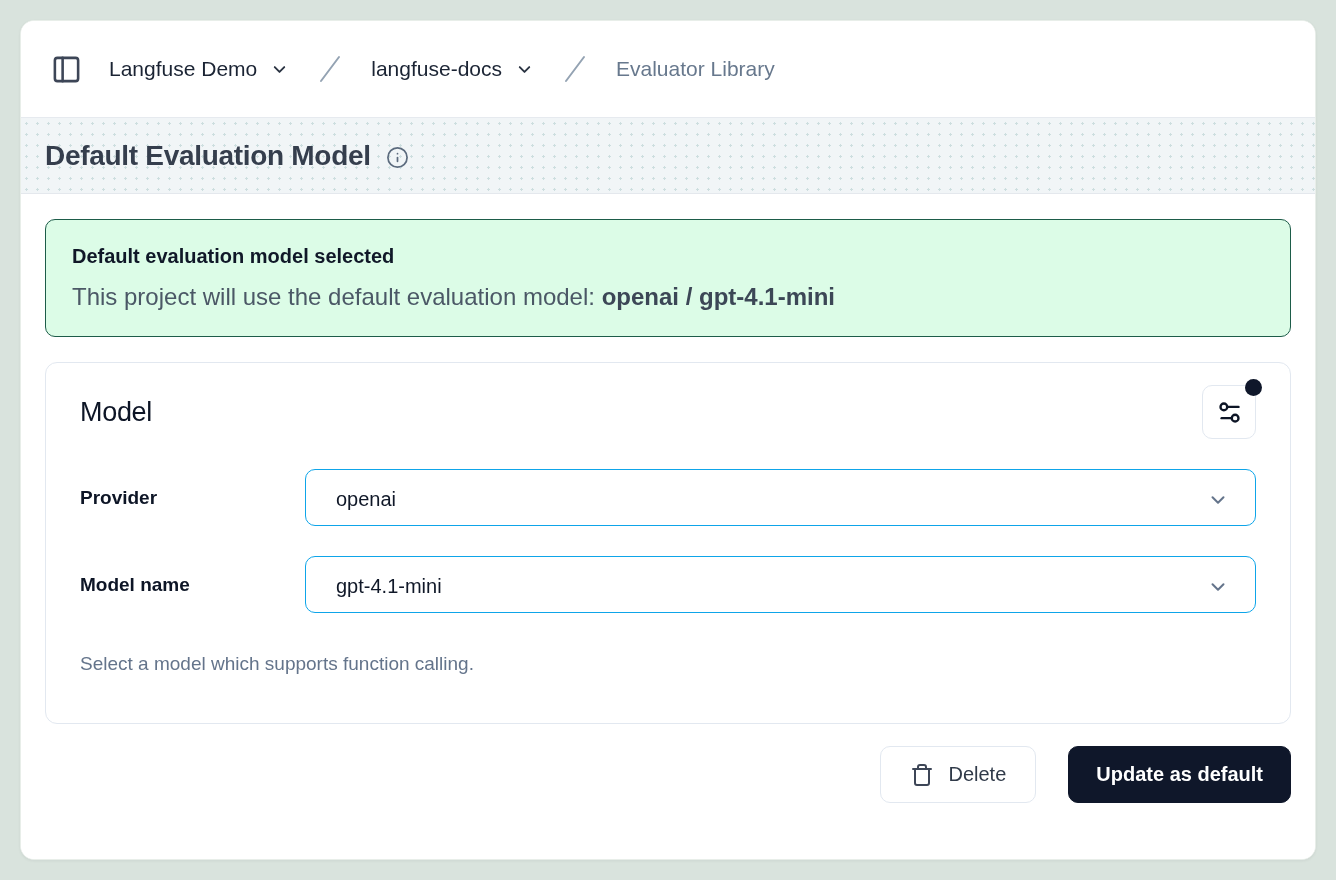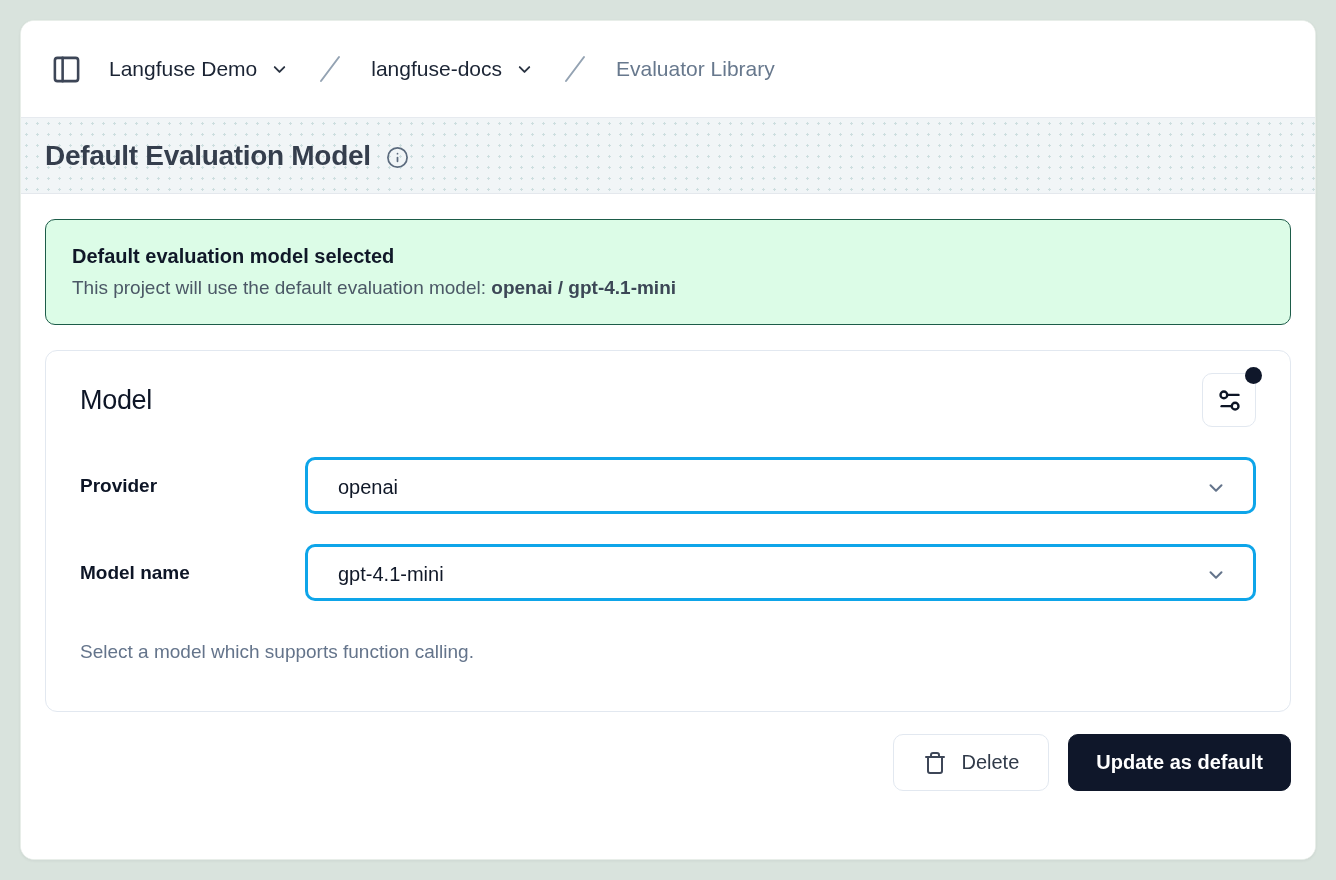--- a/index.html
+++ b/index.html
@@ -92,22 +92,22 @@
     background: #dcfce7;
     border-radius: 10px;
     padding: 25px 26px;
   }
   .alert-title {
     font-size: 20px;
     font-weight: 700;
     color: #101828;
   }
   .alert-desc {
-    margin-top: 9px;
-    font-size: 19px;
+    margin-top: 15px;
+    font-size: 24px;
     color: #4b5866;
   }
   .alert-desc b { color: #3c4756; font-weight: 700; }
 
   .card {
     margin-top: 25px;
     border: 1px solid #e2e8f0;
     border-radius: 12px;
     background: #ffffff;
     padding: 22px 34px 48px 34px;
@@ -150,21 +150,21 @@
   .form-label {
     width: 225px;
     flex: 0 0 auto;
     font-size: 19px;
     font-weight: 700;
     color: #0d1526;
   }
   .select {
     flex: 1;
     height: 57px;
-    border: 3px solid #0ea5e9;
+    border: 1px solid #0ea5e9;
     border-radius: 10px;
     background: #ffffff;
     display: flex;
     align-items: center;
     justify-content: space-between;
     padding: 4px 26px 0 30px;
     font-size: 20px;
     color: #101828;
     cursor: pointer;
   }
@@ -172,21 +172,21 @@
   .helper-text {
     margin-top: 40px;
     font-size: 19px;
     color: #64748b;
   }
 
   .actions {
     display: flex;
     justify-content: flex-end;
     align-items: center;
-    gap: 19px;
+    gap: 32px;
     margin-top: 22px;
   }
   .btn {
     height: 57px;
     border-radius: 10px;
     display: flex;
     align-items: center;
     justify-content: center;
     gap: 14px;
     font-family: inherit;

